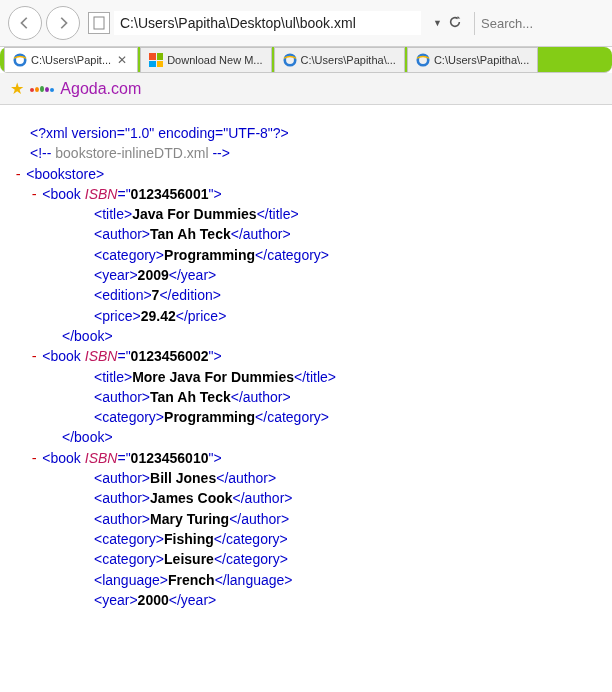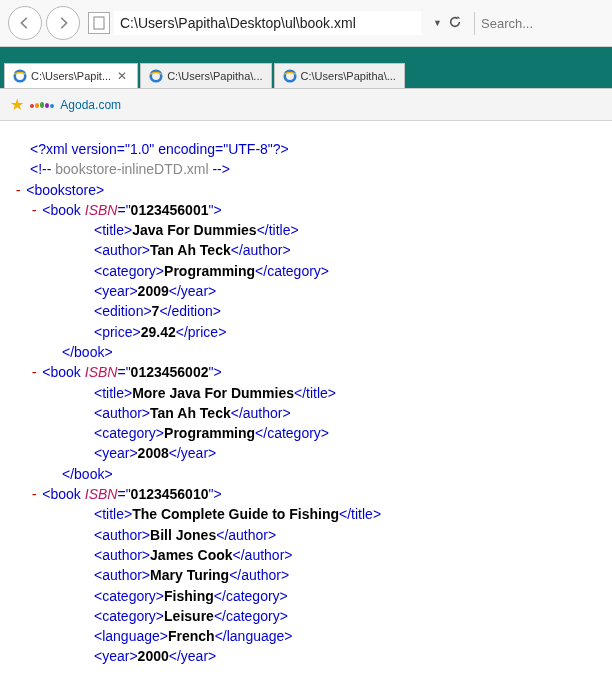--- a/index.html
+++ b/index.html
@@ -7,35 +7,35 @@
 
 .toolbar { display: flex; align-items: center; padding: 6px 8px; border-bottom: 1px solid #d0d0d0; gap: 4px; background: #f8f8f8; }
 .nav-btn { width: 34px; height: 34px; border: 1px solid #b8b8b8; border-radius: 50%; background: #fff; display: flex; align-items: center; justify-content: center; cursor: pointer; color: #777; }
 .nav-btn svg { width: 14px; height: 14px; }
 .addr-icon { width: 22px; height: 22px; border: 1px solid #aaa; display: flex; align-items: center; justify-content: center; background: #fff; margin-left: 4px; }
 .addr-bar { flex: 1; padding: 4px 6px; font-size: 14px; color: #222; background: #fff; }
 .refresh { display: flex; align-items: center; gap: 6px; padding: 0 8px; color: #555; }
 .refresh .arrow-down { font-size: 9px; }
 .search { flex: 0 0 130px; padding: 4px 6px; font-size: 13px; color: #777; border-left: 1px solid #ccc; }
 
-.tabs { display: flex; align-items: center; background: #0f766e; border-bottom: 1px solid #c8c8c8; padding: 16px 4px 0 4px; gap: 2px; }
+.tabs { display: flex; align-items: center; background: #84cc16; border-bottom: 1px solid #c8c8c8; padding: 0 4px 0 4px; gap: 2px; border-radius: 8px; }
 .tab { display: flex; align-items: center; gap: 4px; padding: 5px 8px; font-size: 11px; color: #333; background: #f0f0f0; border: 1px solid #c4c4c4; border-bottom: none; cursor: pointer; max-width: 145px; }
 .tab.active { background: #fff; }
 .tab-label { white-space: nowrap; overflow: hidden; text-overflow: ellipsis; flex: 1; }
 .ie-ico { width: 14px; height: 14px; }
 .ms-ico { width: 14px; height: 14px; display: grid; grid-template-columns: 1fr 1fr; grid-template-rows: 1fr 1fr; gap: 1px; }
 .ms-ico div:nth-child(1){background:#f25022;} .ms-ico div:nth-child(2){background:#7fba00;} .ms-ico div:nth-child(3){background:#00a4ef;} .ms-ico div:nth-child(4){background:#ffb900;}
 .close-x { color: #666; font-size: 12px; padding: 0 2px; cursor: pointer; }
 
 .favbar { display: flex; align-items: center; gap: 6px; padding: 6px 10px; border-bottom: 1px solid #d4d4d4; background: #f4f4f4; }
 .star { color: #f0b400; font-size: 16px; }
 .agoda-ico { display: flex; gap: 1px; align-items: flex-end; }
 .agoda-ico span { width: 4px; height: 4px; border-radius: 50%; display: block; }
 .agoda-ico span:nth-child(1){background:#e53935;} .agoda-ico span:nth-child(2){background:#fb8c00;height:5px;} .agoda-ico span:nth-child(3){background:#43a047;height:6px;} .agoda-ico span:nth-child(4){background:#8e24aa;height:5px;} .agoda-ico span:nth-child(5){background:#1e88e5;}
-.fav-link { font-size: 12px; color: #0369a1; cursor: pointer; }
+.fav-link { font-size: 16px; color: #a21caf; cursor: pointer; }
 
 .content { padding: 18px 14px 8px 14px; font-family: Verdana, Geneva, sans-serif; font-size: 14px; line-height: 1.45; }
 .content .line { white-space: pre; }
 .tag { color: #0000cc; }
 .attr { color: #be185d; font-style: italic; }
 .val { color: #000; font-weight: bold; }
 .txt { color: #000; font-weight: bold; }
 .comment { color: #888; }
 .toggle { color: #cc0000; cursor: pointer; font-family: monospace; }
 .ind1 { padding-left: 16px; }
@@ -77,20 +77,29 @@
 <div class="tabs">
     <div class="tab active">
       <svg class="ie-ico" viewBox="0 0 16 16">
         <circle cx="8" cy="8" r="6" fill="none" stroke="#2b7cd3" stroke-width="3"></circle>
         <path d="M1 6 Q8 2 15 6" fill="none" stroke="#f7b500" stroke-width="1.5"></path>
       </svg>
       <span class="tab-label">C:\Users\Papit...</span>
       <span class="close-x">✕</span>
     </div>
     <div class="tab">
+      <div class="ms-ico">
+        <div></div>
+        <div></div>
+        <div></div>
+        <div></div>
+      </div>
+      <span class="tab-label">Download New M...</span>
+    </div>
+    <div class="tab">
       <svg class="ie-ico" viewBox="0 0 16 16">
         <circle cx="8" cy="8" r="6" fill="none" stroke="#2b7cd3" stroke-width="3"></circle>
         <path d="M1 6 Q8 2 15 6" fill="none" stroke="#f7b500" stroke-width="1.5"></path>
       </svg>
       <span class="tab-label">C:\Users\Papitha\...</span>
     </div>
     <div class="tab">
       <svg class="ie-ico" viewBox="0 0 16 16">
         <circle cx="8" cy="8" r="6" fill="none" stroke="#2b7cd3" stroke-width="3"></circle>
         <path d="M1 6 Q8 2 15 6" fill="none" stroke="#f7b500" stroke-width="1.5"></path>
@@ -120,24 +129,22 @@
     <div class="line ind3"><span class="tag">&lt;author&gt;</span><span class="txt">Tan Ah Teck</span><span class="tag">&lt;/author&gt;</span></div>
     <div class="line ind3"><span class="tag">&lt;category&gt;</span><span class="txt">Programming</span><span class="tag">&lt;/category&gt;</span></div>
     <div class="line ind3"><span class="tag">&lt;year&gt;</span><span class="txt">2009</span><span class="tag">&lt;/year&gt;</span></div>
     <div class="line ind3"><span class="tag">&lt;edition&gt;</span><span class="txt">7</span><span class="tag">&lt;/edition&gt;</span></div>
     <div class="line ind3"><span class="tag">&lt;price&gt;</span><span class="txt">29.42</span><span class="tag">&lt;/price&gt;</span></div>
     <div class="line ind2"><span class="tag">&lt;/book&gt;</span></div>
     <div class="line ind1"><span class="toggle">-</span> <span class="tag">&lt;book </span><span class="attr">ISBN</span><span class="tag">="</span><span class="val">0123456002</span><span class="tag">"&gt;</span></div>
     <div class="line ind3"><span class="tag">&lt;title&gt;</span><span class="txt">More Java For Dummies</span><span class="tag">&lt;/title&gt;</span></div>
     <div class="line ind3"><span class="tag">&lt;author&gt;</span><span class="txt">Tan Ah Teck</span><span class="tag">&lt;/author&gt;</span></div>
     <div class="line ind3"><span class="tag">&lt;category&gt;</span><span class="txt">Programming</span><span class="tag">&lt;/category&gt;</span></div>
-    <div class="line ind3"><span class="tag">&lt;year&gt;</span><span class="txt">2008</span><span class="tag">&lt;/year&gt;</span></div>
     <div class="line ind2"><span class="tag">&lt;/book&gt;</span></div>
     <div class="line ind1"><span class="toggle">-</span> <span class="tag">&lt;book </span><span class="attr">ISBN</span><span class="tag">="</span><span class="val">0123456010</span><span class="tag">"&gt;</span></div>
-    <div class="line ind3"><span class="tag">&lt;title&gt;</span><span class="txt">The Complete Guide to Fishing</span><span class="tag">&lt;/title&gt;</span></div>
     <div class="line ind3"><span class="tag">&lt;author&gt;</span><span class="txt">Bill Jones</span><span class="tag">&lt;/author&gt;</span></div>
     <div class="line ind3"><span class="tag">&lt;author&gt;</span><span class="txt">James Cook</span><span class="tag">&lt;/author&gt;</span></div>
     <div class="line ind3"><span class="tag">&lt;author&gt;</span><span class="txt">Mary Turing</span><span class="tag">&lt;/author&gt;</span></div>
     <div class="line ind3"><span class="tag">&lt;category&gt;</span><span class="txt">Fishing</span><span class="tag">&lt;/category&gt;</span></div>
     <div class="line ind3"><span class="tag">&lt;category&gt;</span><span class="txt">Leisure</span><span class="tag">&lt;/category&gt;</span></div>
     <div class="line ind3"><span class="tag">&lt;language&gt;</span><span class="txt">French</span><span class="tag">&lt;/language&gt;</span></div>
     <div class="line ind3"><span class="tag">&lt;year&gt;</span><span class="txt">2000</span><span class="tag">&lt;/year&gt;</span></div>
   </div>
 
 </body></html>

